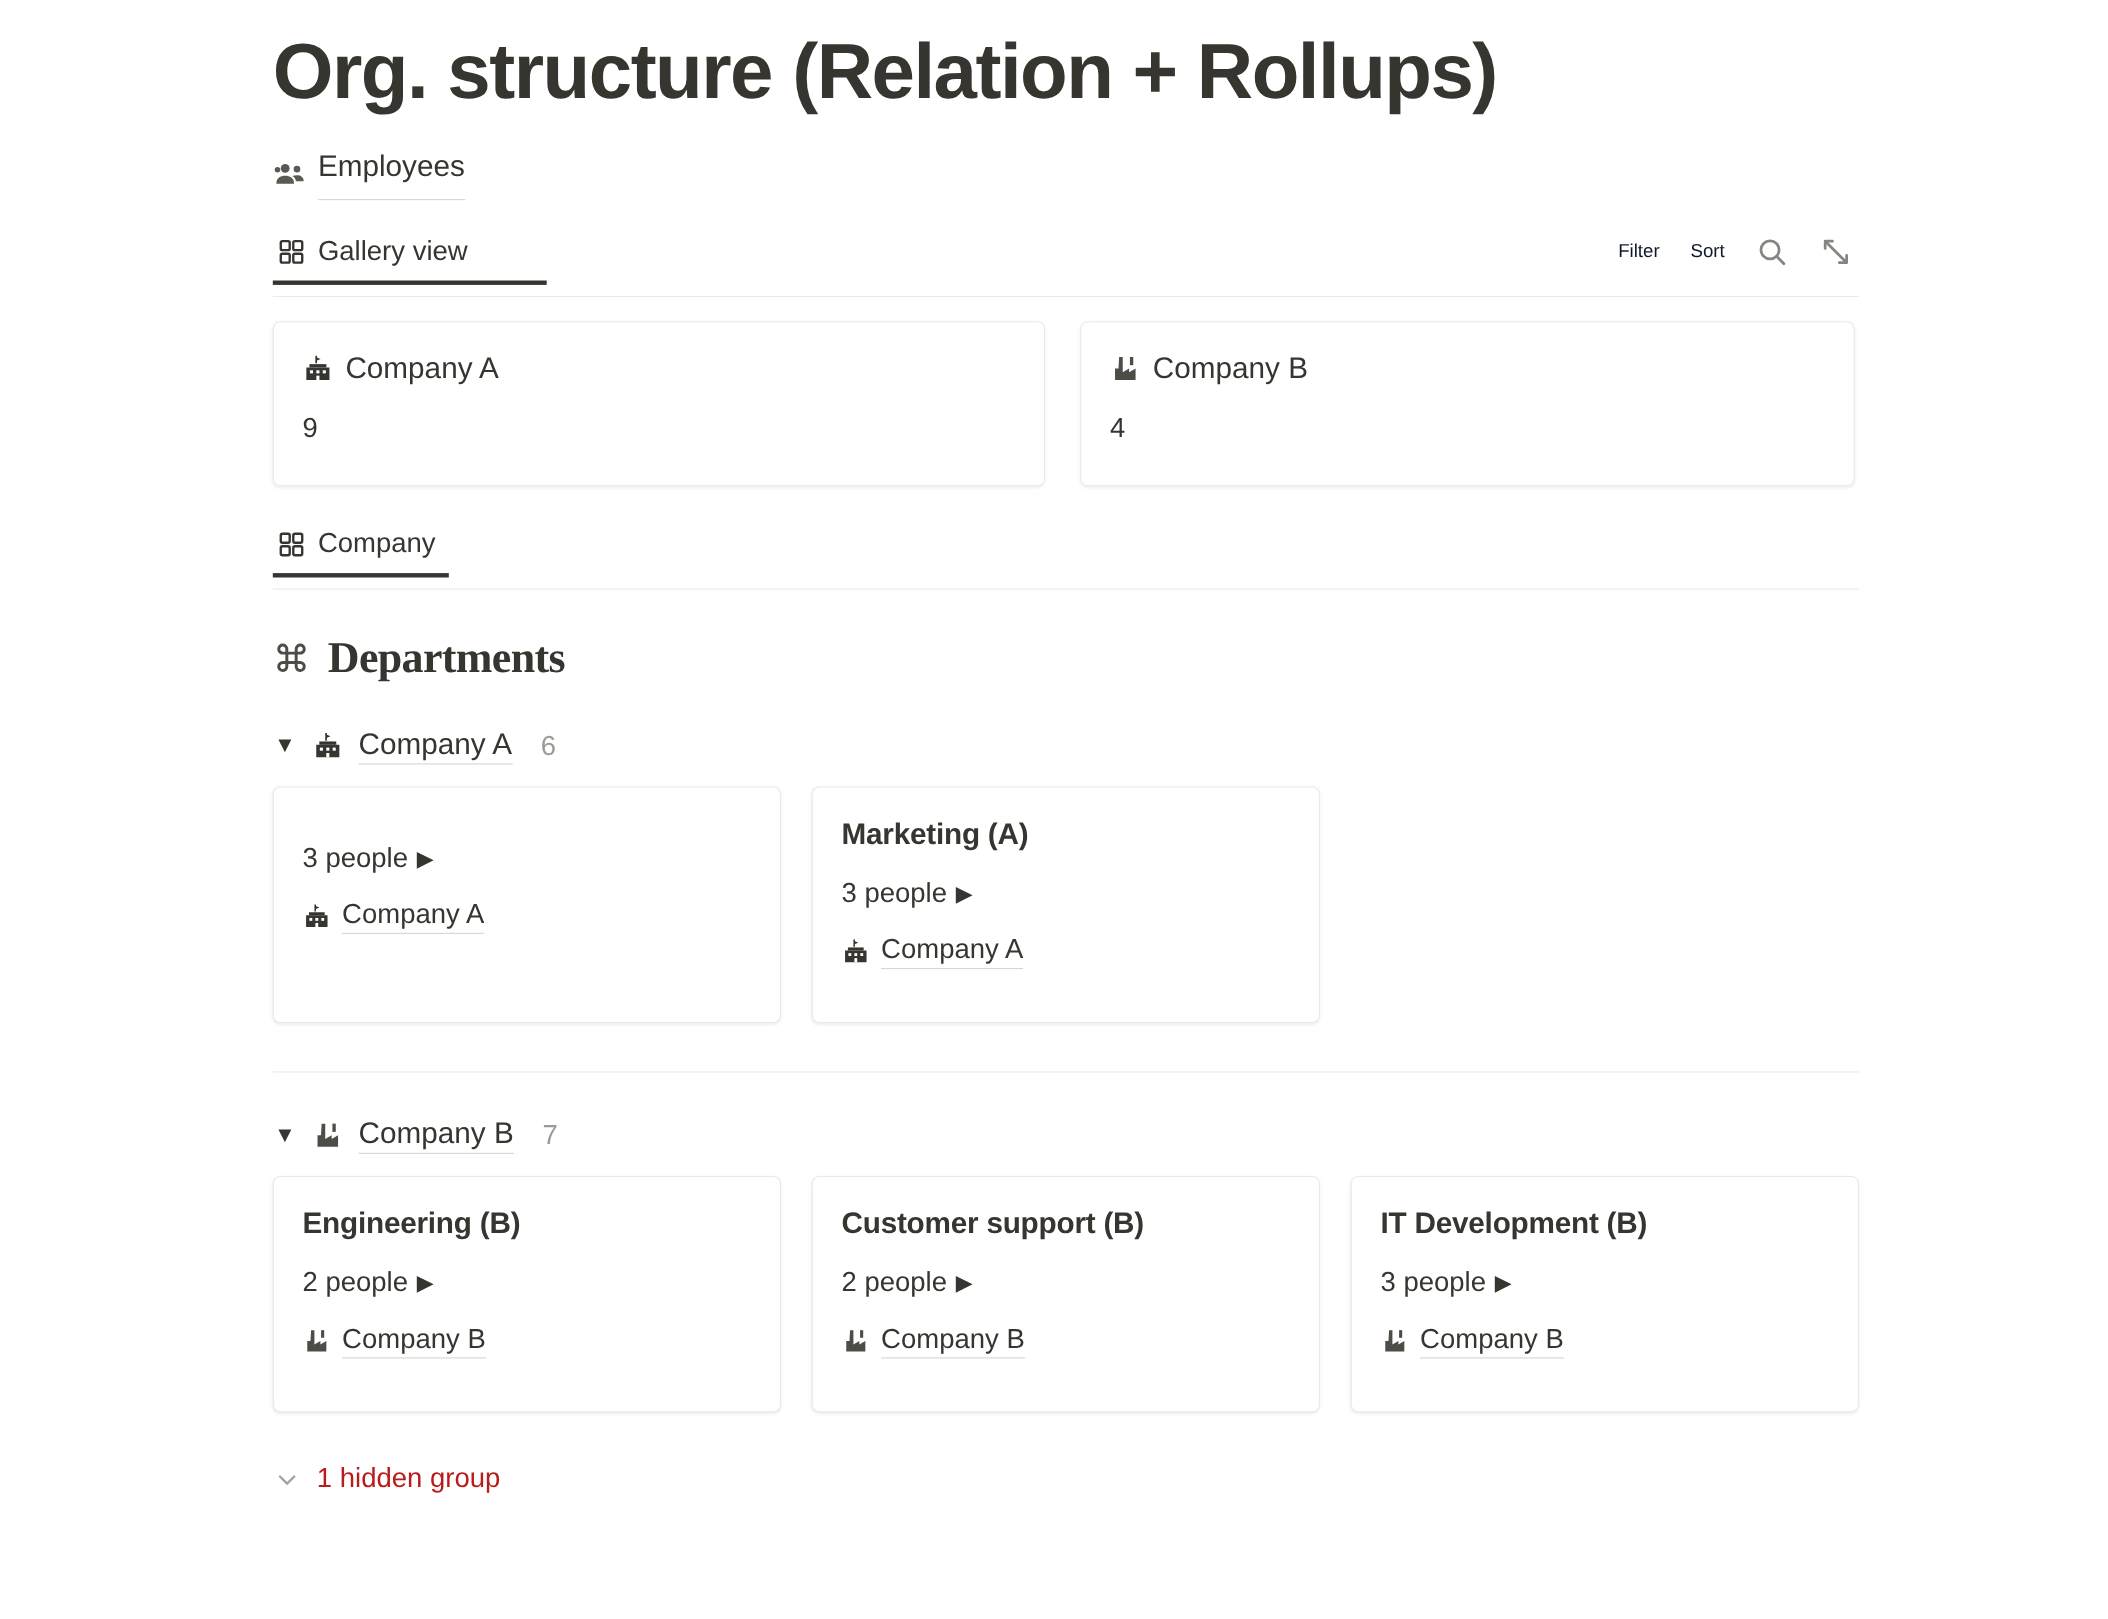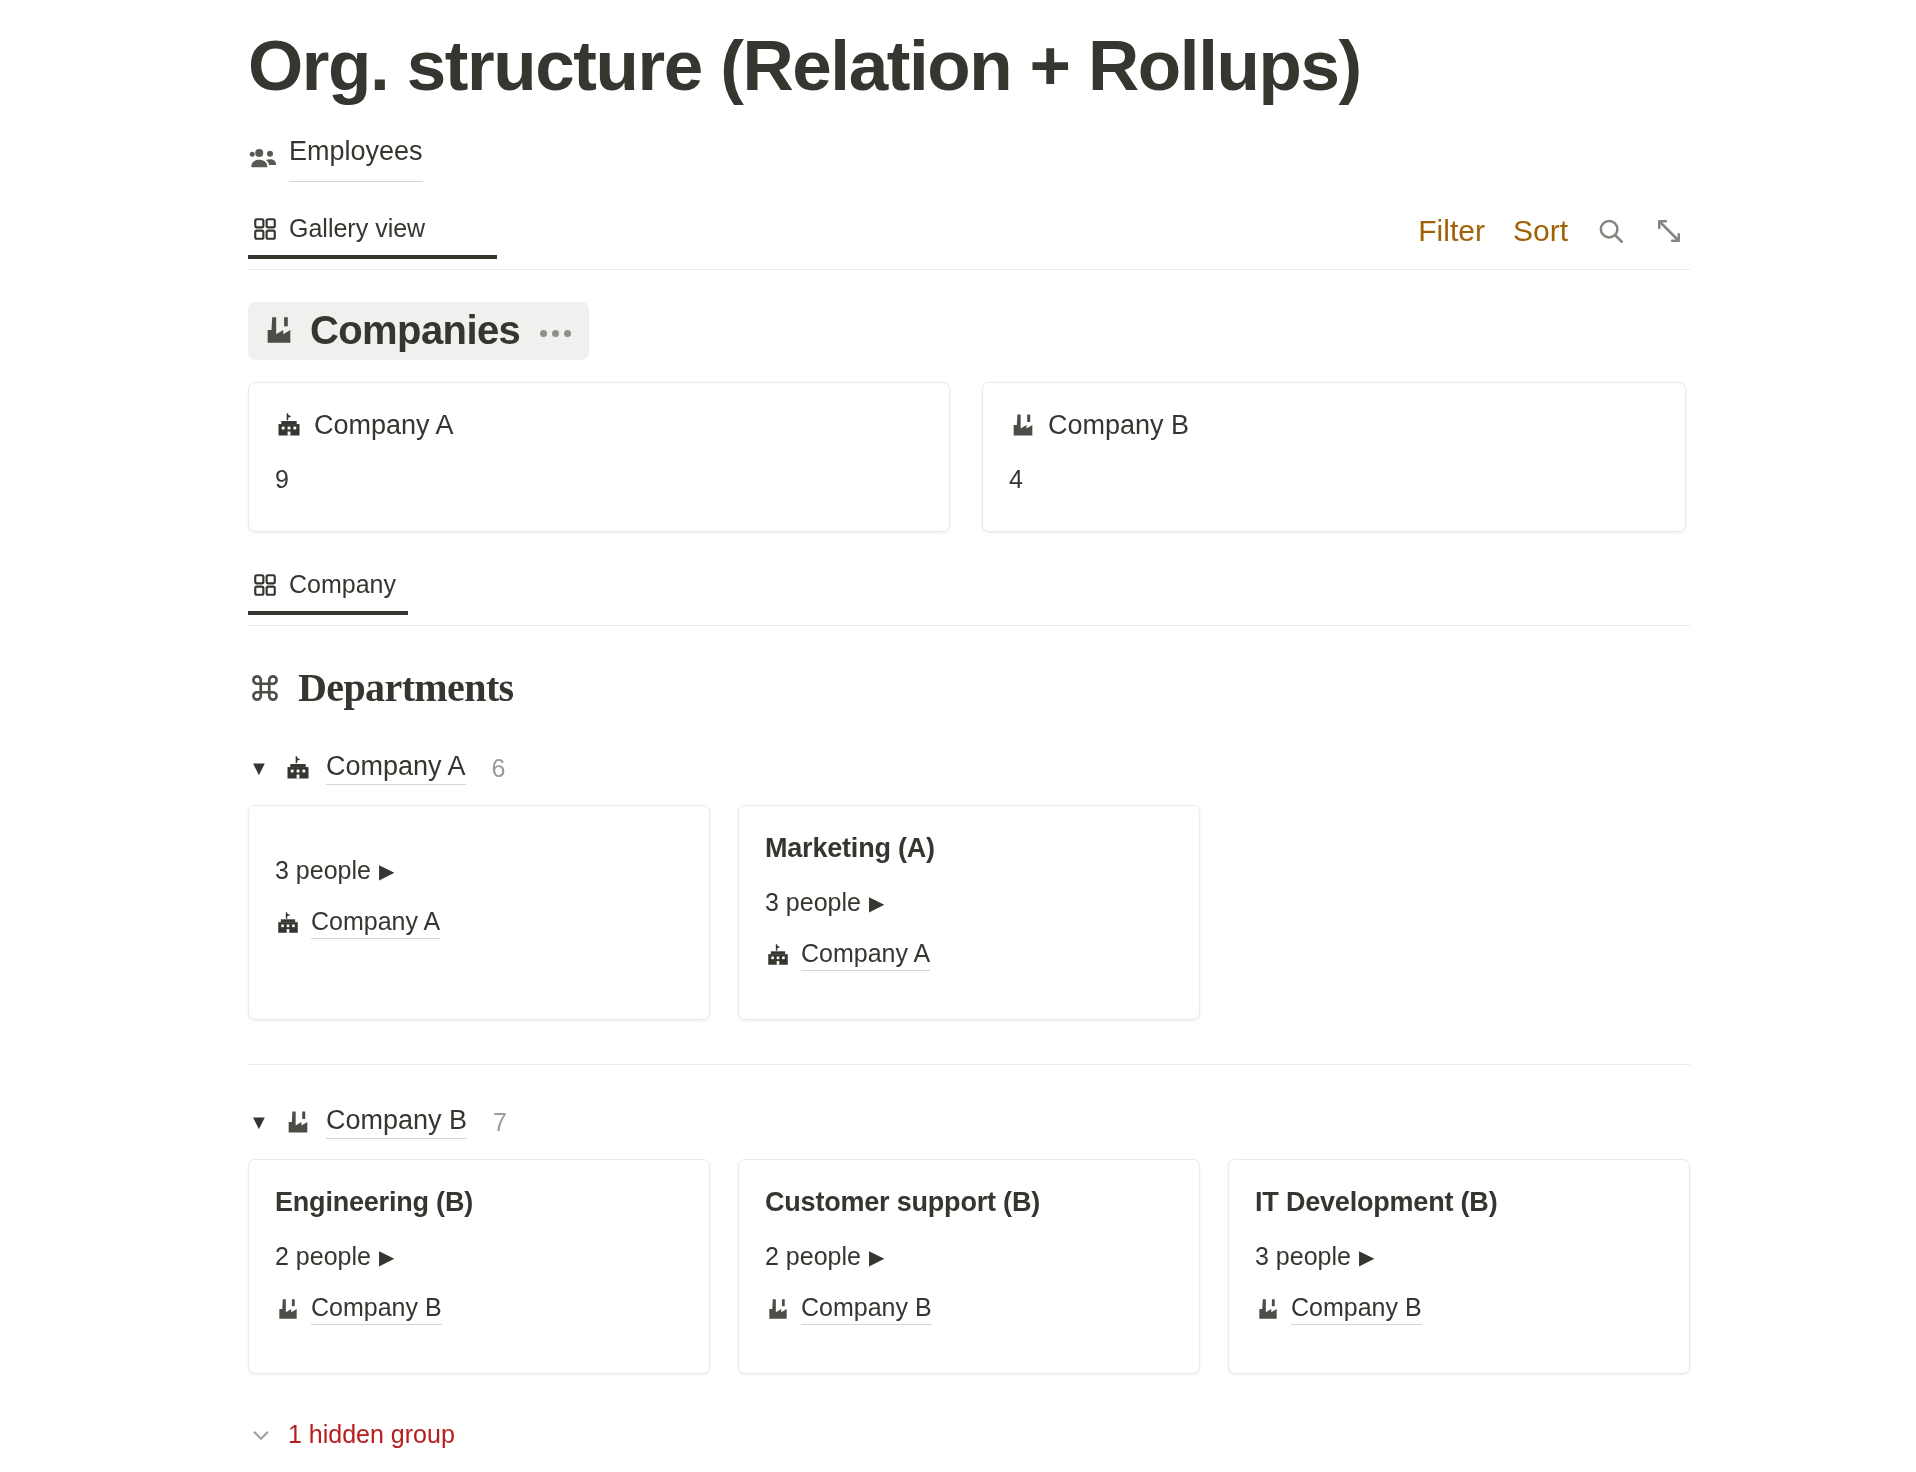--- a/index.html
+++ b/index.html
@@ -84,22 +84,22 @@
 
   .tab-actions {
     margin-left: auto;
     display: flex;
     align-items: center;
     gap: 28px;
     padding-bottom: 12px;
     padding-right: 6px;
   }
   .tab-action {
-    font-size: 30px;
-    color: #a16207;
+    font-size: 17px;
+    color: #0f172a;
     cursor: pointer;
   }
   .icon-btn {
     display: inline-flex;
     align-items: center;
     justify-content: center;
     cursor: pointer;
     color: #86857f;
   }
 
@@ -306,34 +306,20 @@
           <svg width="30" height="30" viewBox="0 0 24 24" fill="none" stroke="#86857f" stroke-width="2" stroke-linecap="round" stroke-linejoin="round">
             <polyline points="9.5,4.2 4.2,4.2 4.2,9.5"></polyline>
             <polyline points="14.5,19.8 19.8,19.8 19.8,14.5"></polyline>
             <line x1="4.6" y1="4.6" x2="19.4" y2="19.4"></line>
           </svg>
         </span>
       </div>
     </div>
 
     
-    <div class="section-chip">
-      <span>
-        <svg width="34" height="34" viewBox="0 0 24 24" fill="#4d4c47">
-          <path d="M4 21h16v-9l-5 3v-3l-5 3V3H7.2l-.5 9H4z"></path>
-          <rect x="15.6" y="3" width="2.6" height="6.4"></rect>
-        </svg>
-      </span>
-      <span class="section-name">Companies</span>
-      <span class="dots">
-          <i></i>
-          <i></i>
-          <i></i>
-        </span>
-    </div>
 
     
     <div class="grid-2">
 
       <div class="card company">
         <div class="card-title-row">
           <span>
             <svg width="28" height="28" viewBox="0 0 24 24" fill="#37352f">
               <path d="M11.3 2v1.4l2.8 1.2-2.8 1.2V8H10V2z"></path>
               <path d="M3 11.2h18V21H3z"></path>

